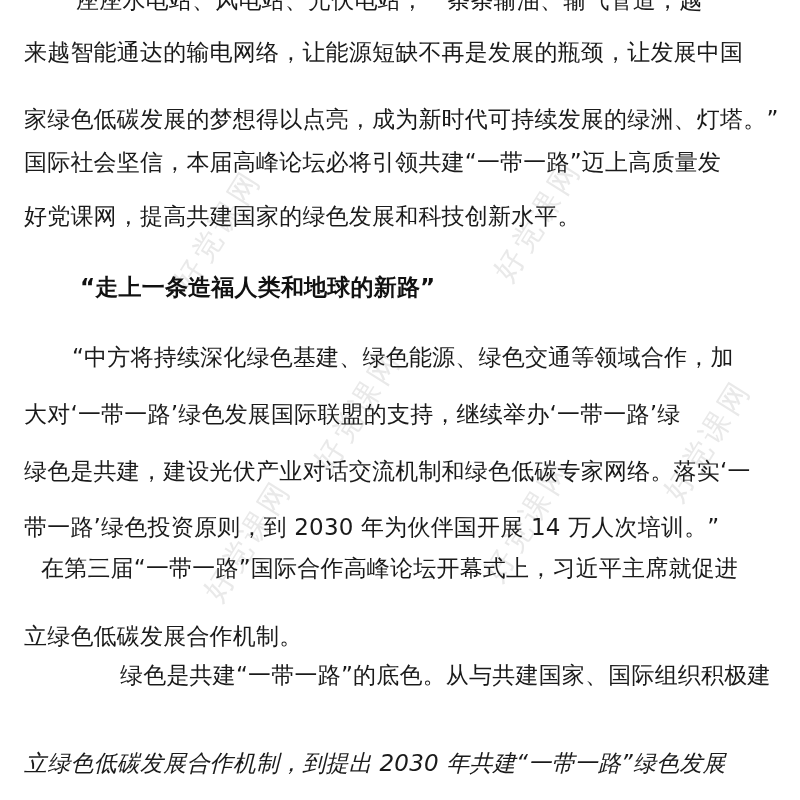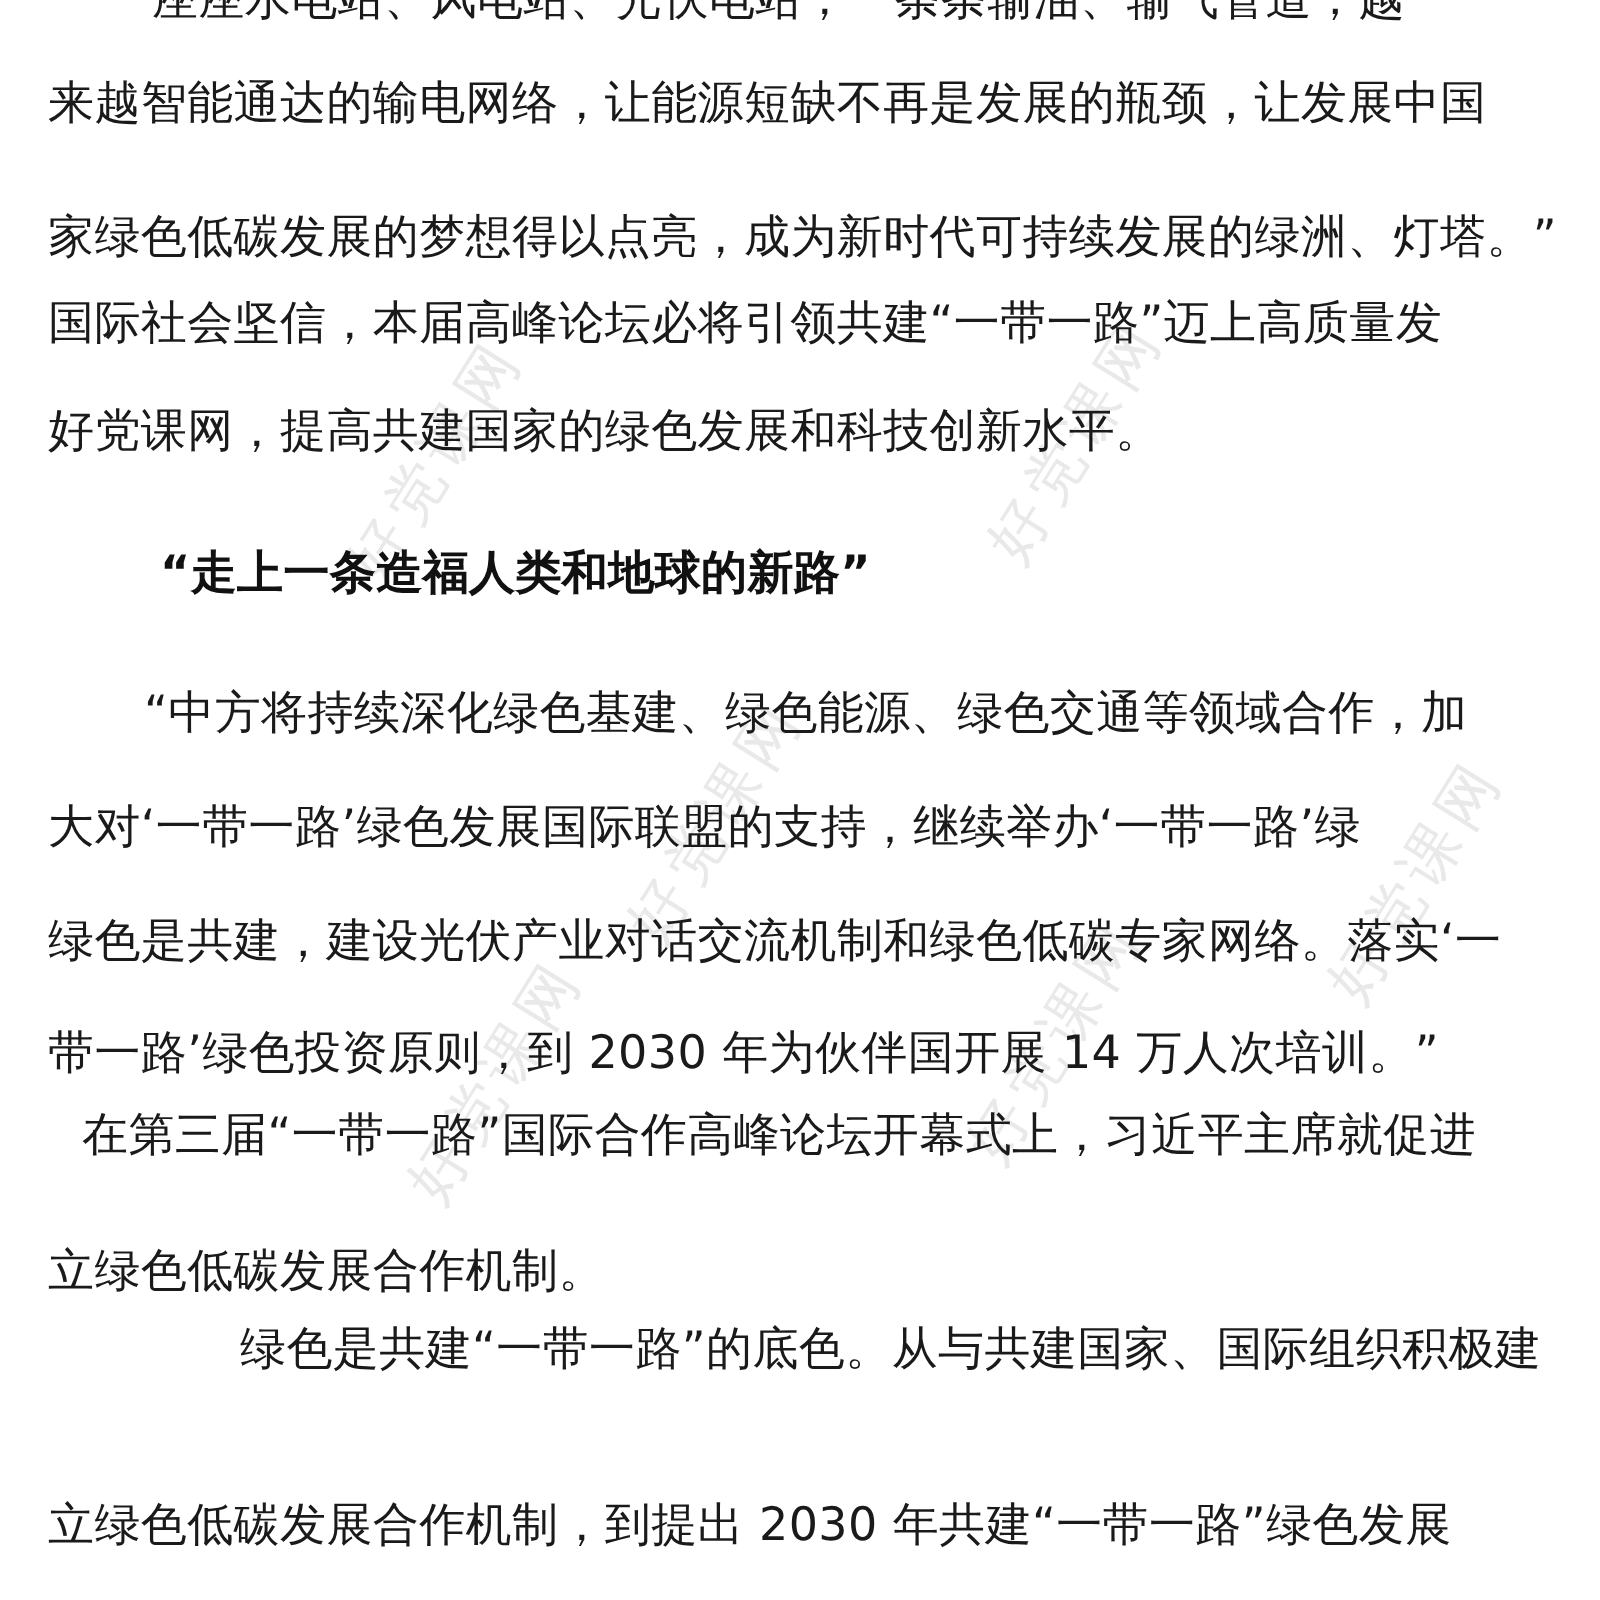--- a/index.html
+++ b/index.html
@@ -75,15 +75,15 @@
     <div class="line heading" style="top:272px;text-align:center;">“走上一条造福人类和地球的新路”</div>
 
     <div class="line indent" style="top:342px;">“中方将持续深化绿色基建、绿色能源、绿色交通等领域合作，加</div>
     <div class="line" style="top:399px;">大对‘一带一路’绿色发展国际联盟的支持，继续举办‘一带一路’绿</div>
     <div class="line" style="top:456px;">绿色是共建，建设光伏产业对话交流机制和绿色低碳专家网络。落实‘一</div>
     <div class="line" style="top:512px;">带一路’绿色投资原则，到 2030 年为伙伴国开展 14 万人次培训。”</div>
     <div class="line" style="top:553px;margin-left:17px;">在第三届“一带一路”国际合作高峰论坛开幕式上，习近平主席就促进</div>
     <div class="line" style="top:621px;">立绿色低碳发展合作机制。</div>
 
     <div class="line indent" style="top:660px;margin-left:48px;">绿色是共建“一带一路”的底色。从与共建国家、国际组织积极建</div>
-    <div class="line" style="top:748px;">立绿色低碳发展合作机制，到提出 2030 年共建“一带一路”绿色发展</div>
+    <div class="line" style="top:748px;font-style:italic;">立绿色低碳发展合作机制，到提出 2030 年共建“一带一路”绿色发展</div>
   </div>
 </div>
 
 </body></html>

